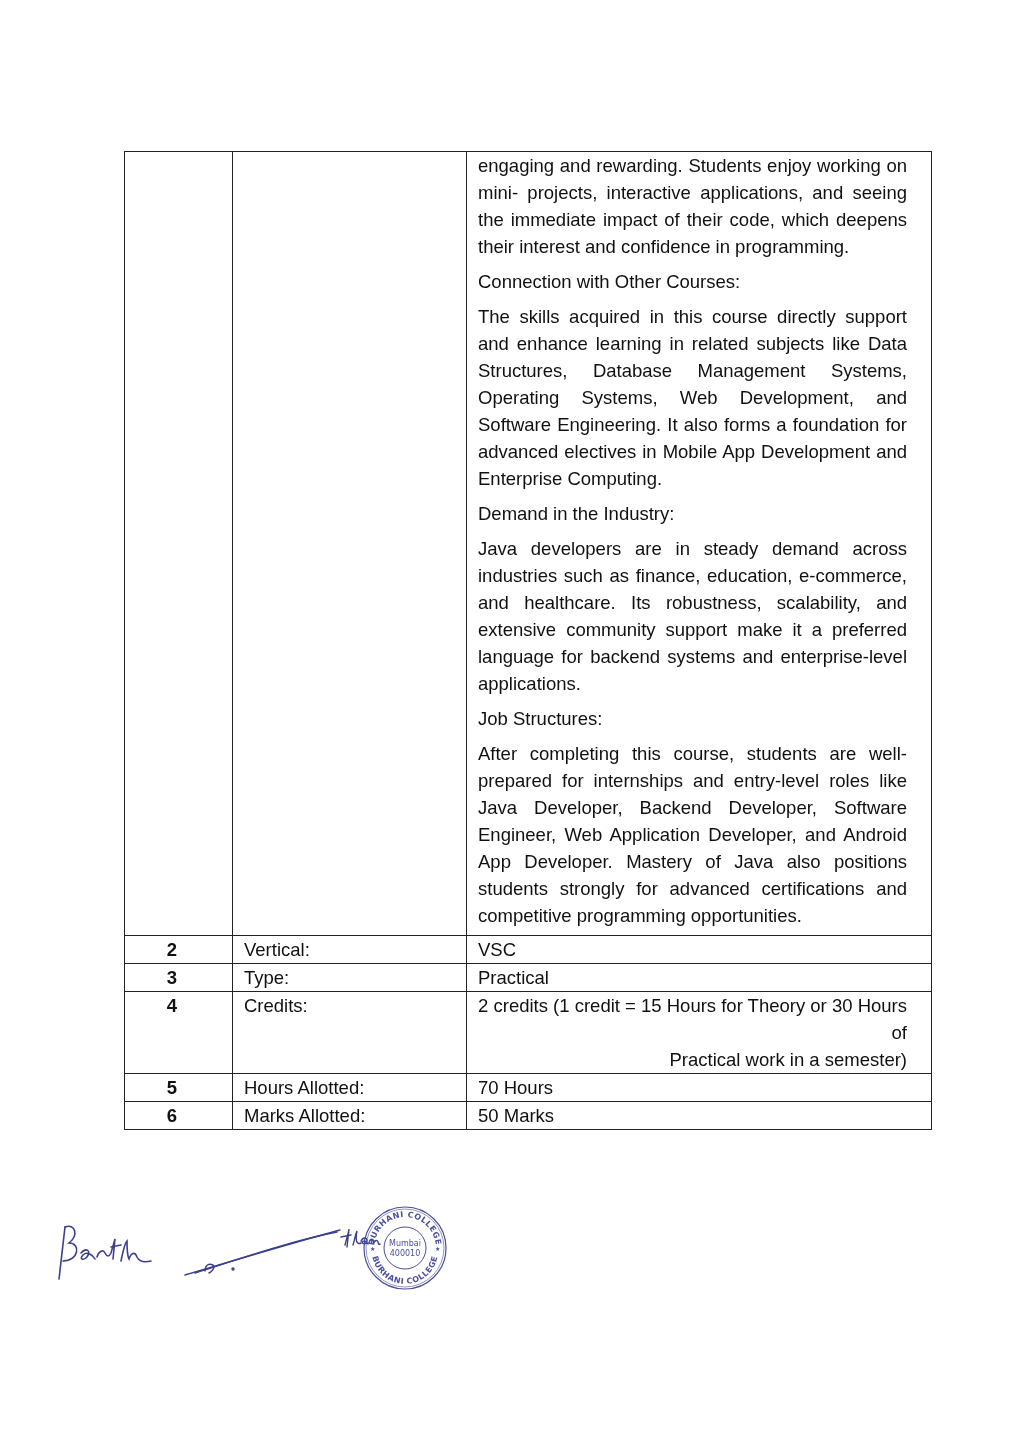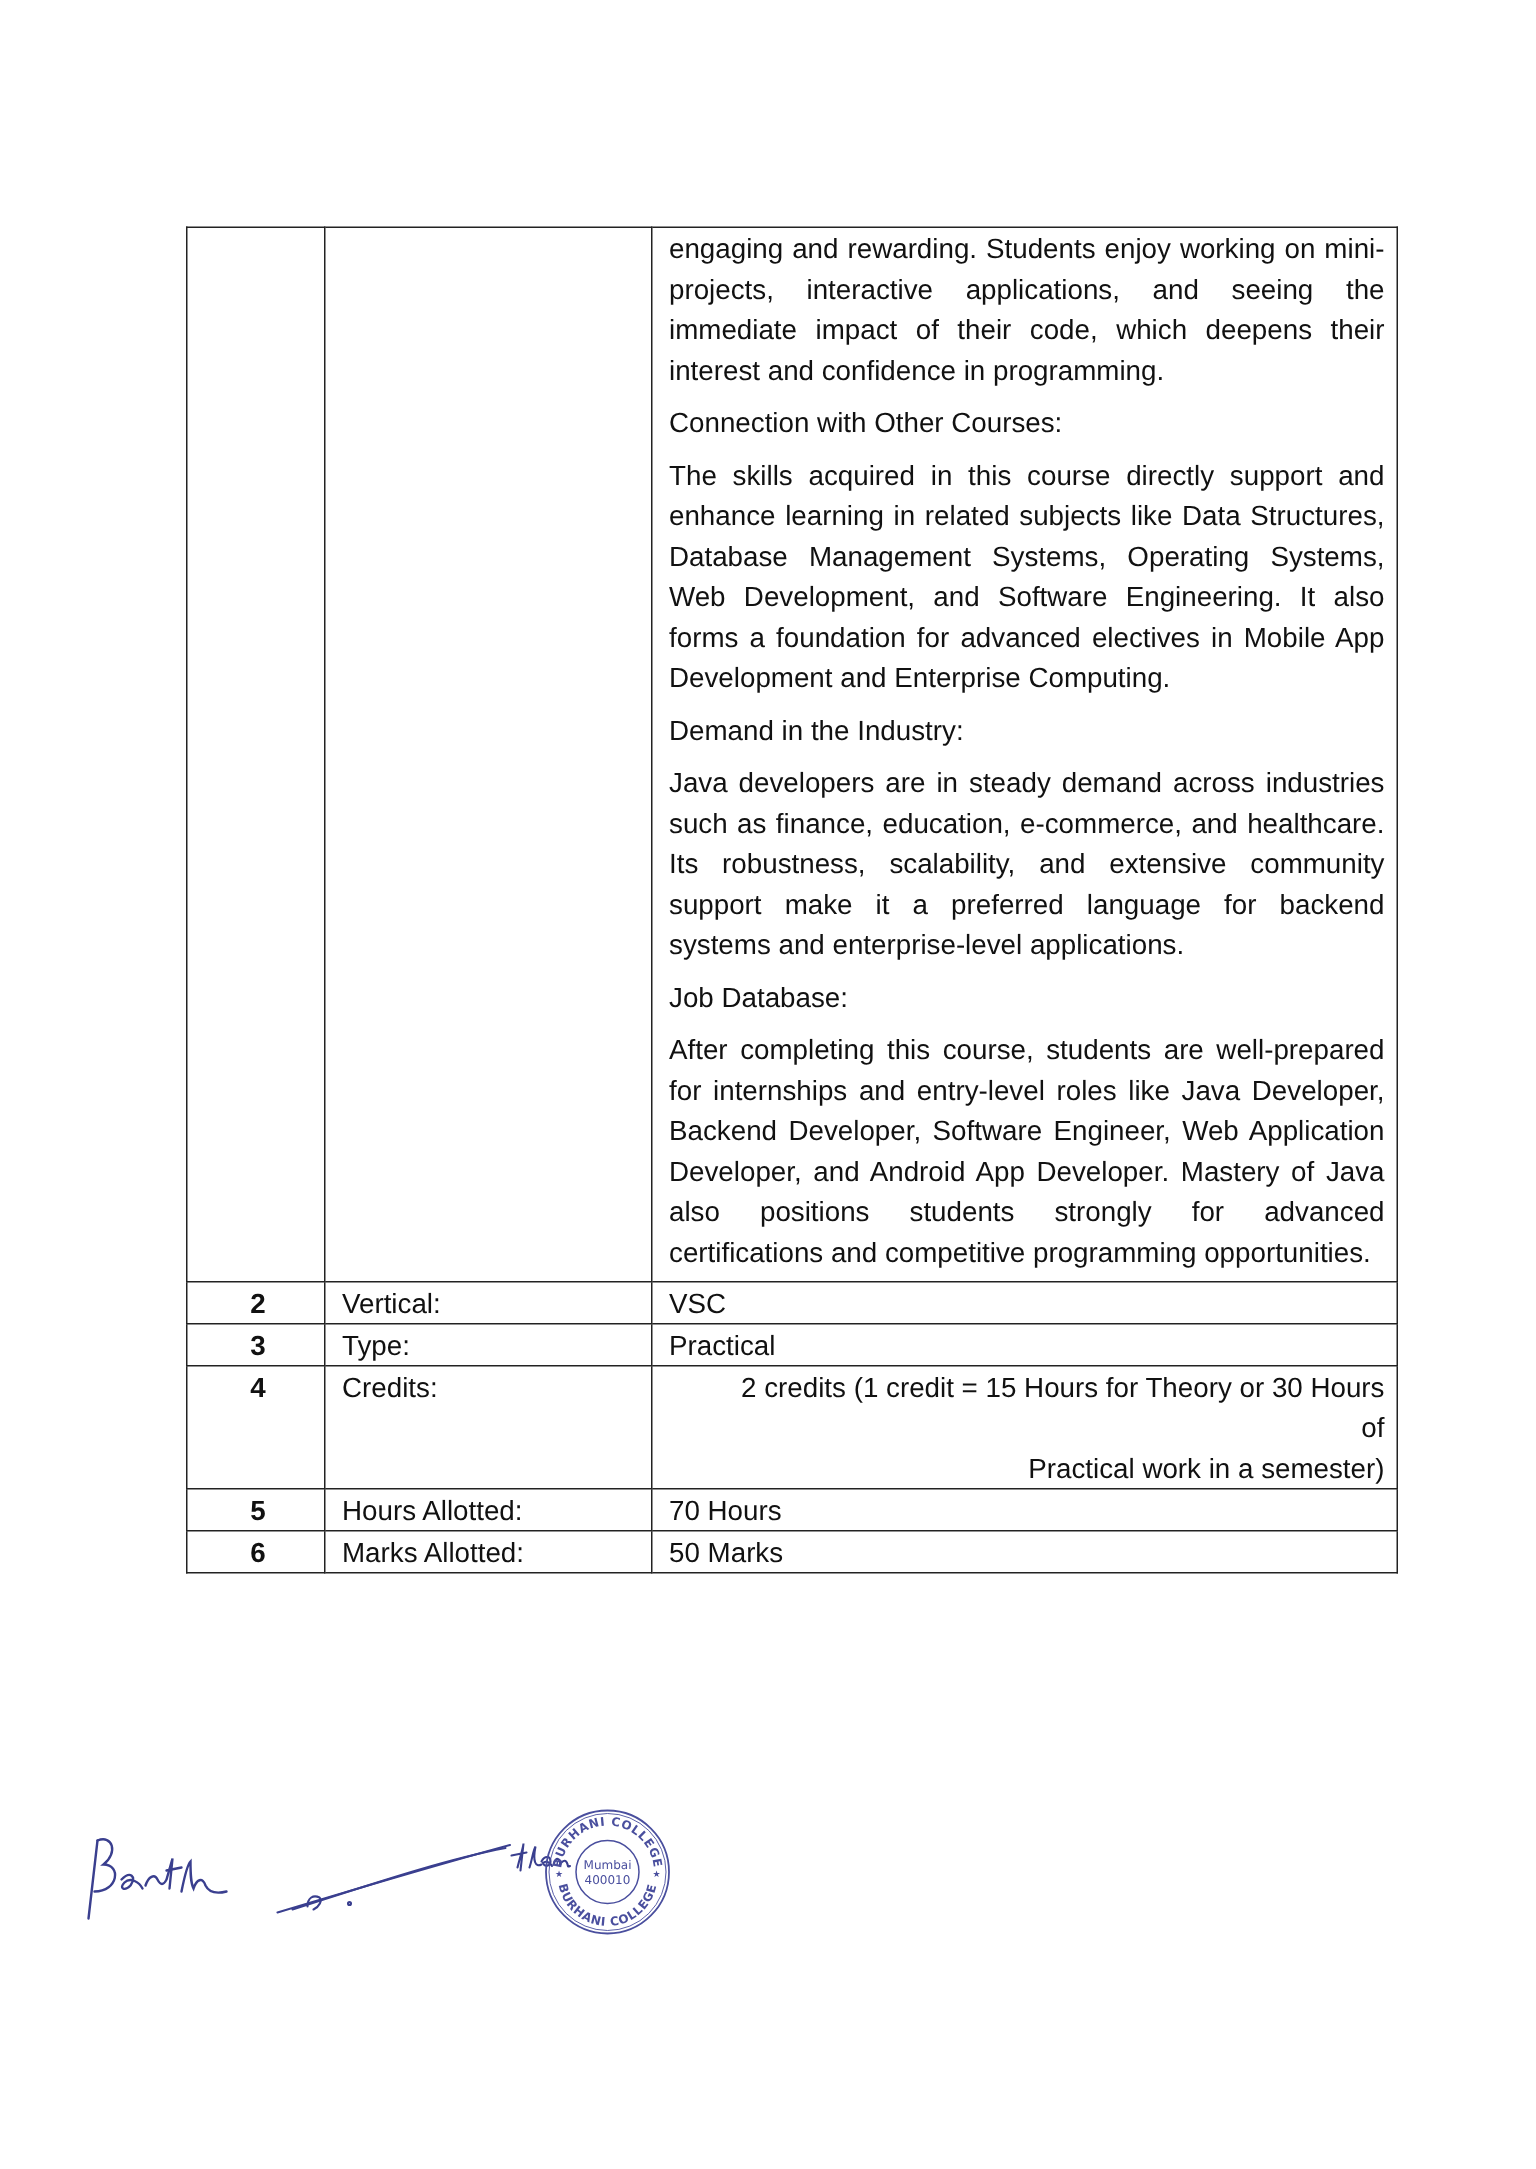--- a/index.html
+++ b/index.html
@@ -1,20 +1,20 @@
 <!DOCTYPE html>
 <html><head>
 <meta charset="utf-8">
 <style>
   html, body { margin: 0; padding: 0; background: #ffffff; }
   body { width: 1024px; height: 1446px; position: relative; overflow: hidden;
          font-family: "Liberation Sans", sans-serif; color: #111; }
   table.syl { position: absolute; left: 124px; top: 151px; width: 808px;
               border-collapse: collapse; font-size: 18.5px; line-height: 27px; }
-  table.syl td { border: 1.5px solid #222; vertical-align: top; padding: 0 8px 0 11px; }
+  table.syl td { border: 1.5px solid #222; vertical-align: top; padding: 0 24px 0 11px; }
   td.c1 { width: 72px; text-align: center; font-weight: bold; padding: 0; }
   td.c2 { width: 198px; font-weight: normal; }
   td.c3 { text-align: justify; }
   .para { margin: 0; text-align: justify; }
   .head { font-weight: normal; margin: 8px 0 8px 0; }
   .blk { margin-bottom: 8px; }
   tr.short td { line-height: 27px; }
   .sigs { position: absolute; left: 55px; top: 1205px; width: 400px; height: 90px; }
   .stamp { position: absolute; left: 362px; top: 1205px; width: 86px; height: 86px; }
 </style>
@@ -25,21 +25,21 @@
   <tbody>
       <tr>
     <td class="c1"></td>
     <td class="c2"></td>
     <td class="c3">
       <p class="para blk">engaging and rewarding. Students enjoy working on mini- projects, interactive applications, and seeing the immediate impact of their code, which deepens their interest and confidence in programming.</p>
       <p class="head">Connection with Other Courses:</p>
       <p class="para blk">The skills acquired in this course directly support and enhance learning in related subjects like Data Structures, Database Management Systems, Operating Systems, Web Development, and Software Engineering. It also forms a foundation for advanced electives in Mobile App Development and Enterprise Computing.</p>
       <p class="head">Demand in the Industry:</p>
       <p class="para blk">Java developers are in steady demand across industries such as finance, education, e-commerce, and healthcare. Its robustness, scalability, and extensive community support make it a preferred language for backend systems and enterprise-level applications.</p>
-      <p class="head">Job Database:</p>
+      <p class="head">Job Structures:</p>
       <p class="para" style="margin-bottom:6px">After completing this course, students are well-prepared for internships and entry-level roles like Java Developer, Backend Developer, Software Engineer, Web Application Developer, and Android App Developer. Mastery of Java also positions students strongly for advanced certifications and competitive programming opportunities.</p>
     </td>
   </tr>
   <tr class="short">
     <td class="c1">2</td>
     <td class="c2">Vertical:</td>
     <td class="c3">VSC</td>
   </tr>
   <tr class="short">
     <td class="c1">3</td>

